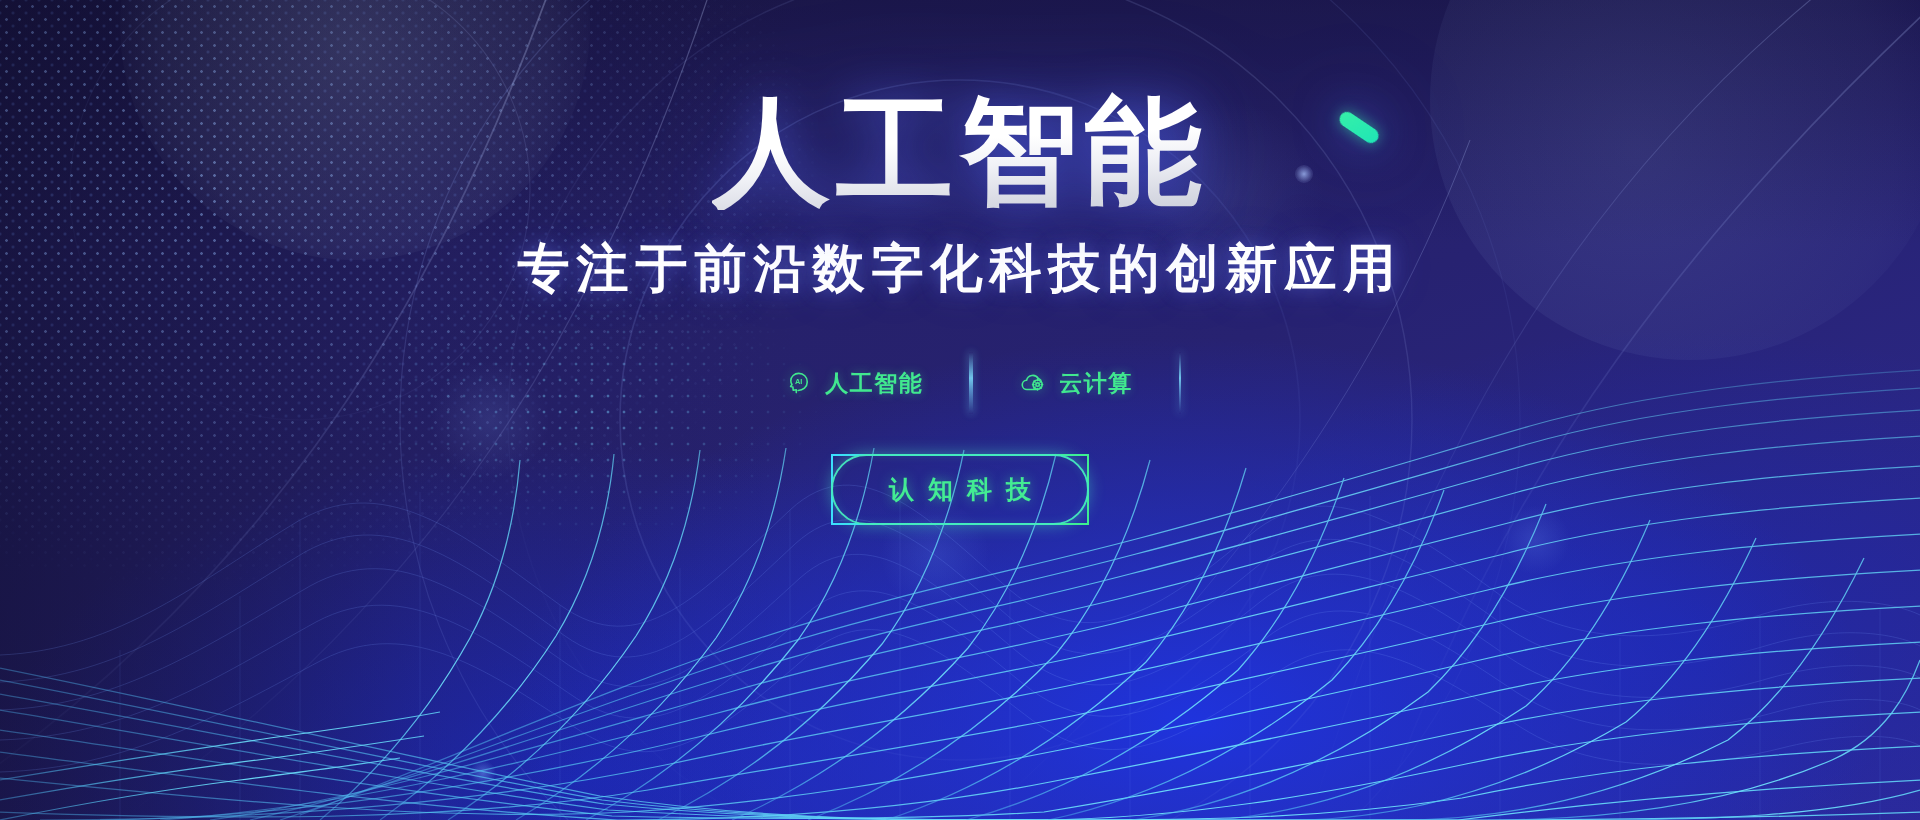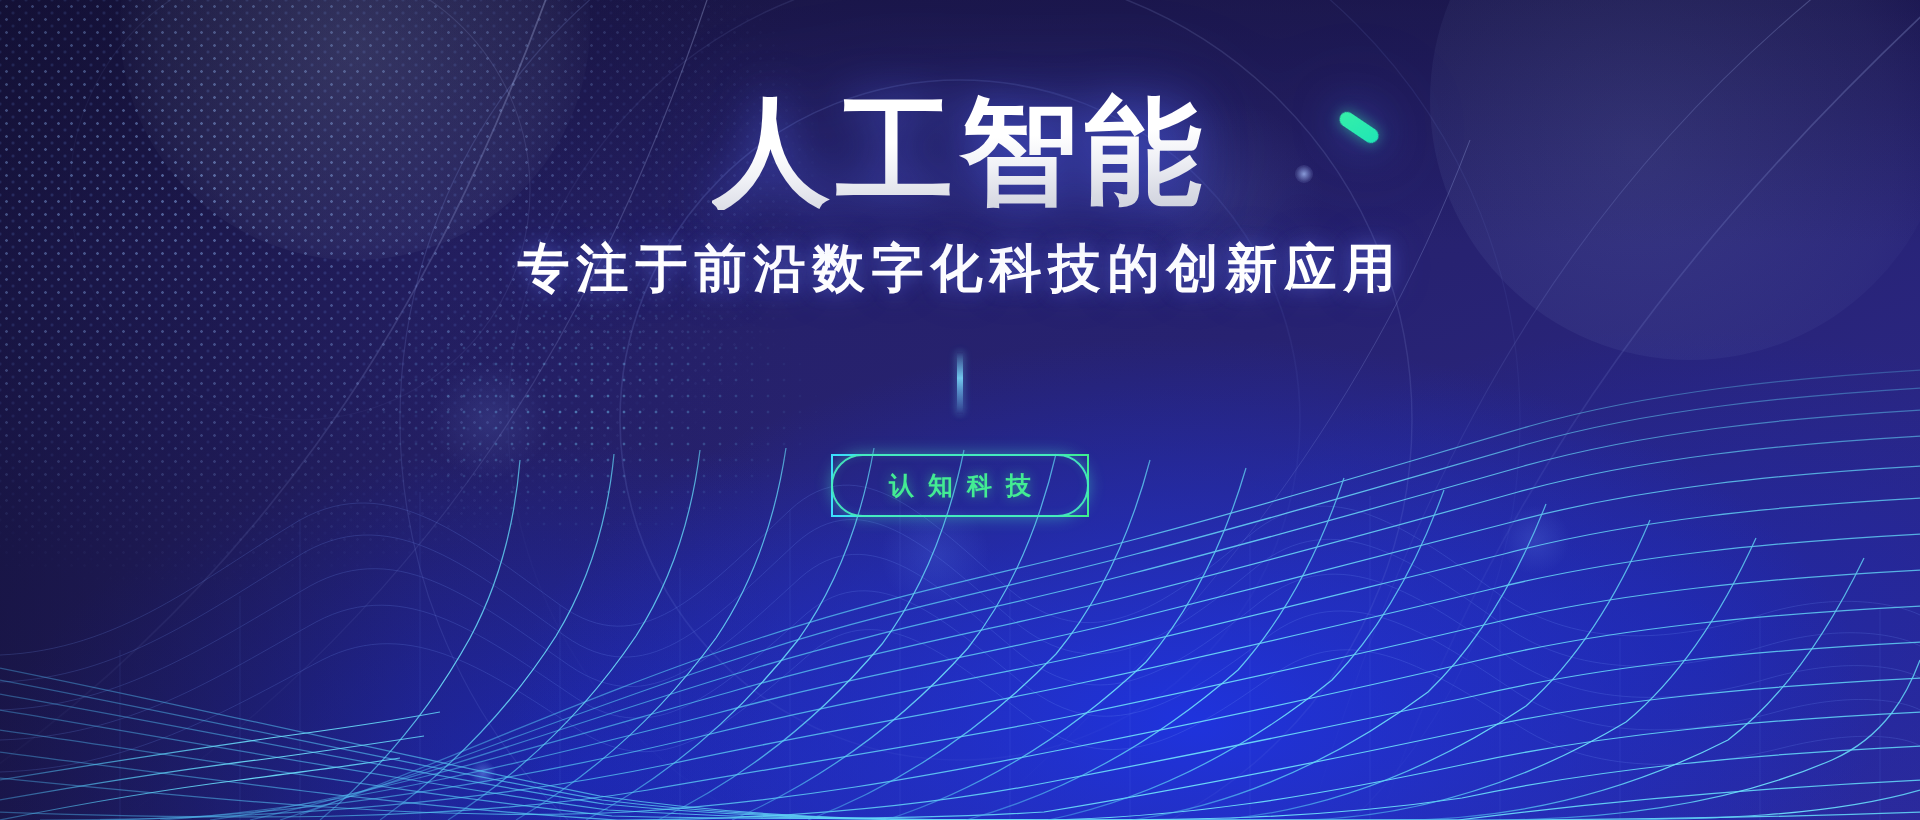--- a/index.html
+++ b/index.html
@@ -181,21 +181,21 @@
     box-shadow: 0 0 8px rgba(120,220,255,0.45);
   }
 
   
   .cta-wrap { margin-top: 40px; }
   .cta-button {
     display: inline-flex;
     align-items: center;
     justify-content: center;
     min-width: 258px;
-    height: 63px;
+    height: 71px;
     padding: 0 32px;
     border: 2px solid;
     border-image: linear-gradient(90deg, #3ce0ff 0%, #35e9b8 48%, #3ef08e 100%) 1;
     border-radius: 999px;
     background: transparent;
     box-sizing: border-box;
     cursor: pointer;
     position: relative;
   }
   .cta-button::before {
@@ -350,26 +350,48 @@
 
     <div class="brand-title">
       <span>人工智能</span>
       <span class="brand-accent"></span>
     </div>
 
     <div class="brand-subtitle">专注于前沿数字化科技的创新应用</div>
 
     <div class="feature-row">
 
+      <div class="feature-tag">
+        <span class="feature-icon">
+          <svg width="28" height="28" viewBox="0 0 28 28" fill="none" stroke="#41e88f" stroke-width="1.6" stroke-linecap="round" stroke-linejoin="round">
+            <path d="M22.2 12.6c0-4.7-3.7-8.2-8.4-8.2-4.4 0-8 3.2-8 7.4 0 1.6.5 2.7 1.2 3.7l-1.4 2 2.3.5.3 3.2 3.1-.5v2.9"></path>
+            <path d="M13.1 21.5c4.8-.2 9.1-3.3 9.1-8.3"></path>
+            <text x="13.6" y="15.2" font-family="Liberation Sans, sans-serif" font-size="7.4" fill="#41e88f" stroke="none" text-anchor="middle" font-weight="700">AI</text>
+          </svg>
+        </span>
+        <span class="feature-label">人工智能</span>
+      </div>
 
       <div class="feature-divider"></div>
 
 
       <div class="feature-divider"></div>
 
+      <div class="feature-tag">
+        <span class="feature-icon">
+          <svg width="28" height="28" viewBox="0 0 28 28" fill="none" stroke="#41e88f" stroke-width="1.6" stroke-linecap="round" stroke-linejoin="round">
+            <path d="M18.5 20.5H8.2a4.6 4.6 0 0 1-.6-9.2 6.3 6.3 0 0 1 11.7-1.6"></path>
+            <path d="M19.3 9.6a5.6 5.6 0 0 1 2.3 1.4"></path>
+            <circle cx="18.6" cy="15.6" r="4.6"></circle>
+            <circle cx="18.6" cy="15.6" r="1.7"></circle>
+            <path d="M18.6 10.2v1.4M18.6 19.6v1.4M13.6 15.6h1.4M22.2 15.6h1.4M15.1 12.1l1 1M21.1 18.1l1 1M22.1 12.1l-1 1M16.1 18.1l-1 1"></path>
+          </svg>
+        </span>
+        <span class="feature-label">云计算</span>
+      </div>
 
       <div class="feature-divider"></div>
 
 
     </div>
 
     <div class="cta-wrap">
       <div class="cta-button">
         <span class="cta-label">认知科技</span>
       </div>

